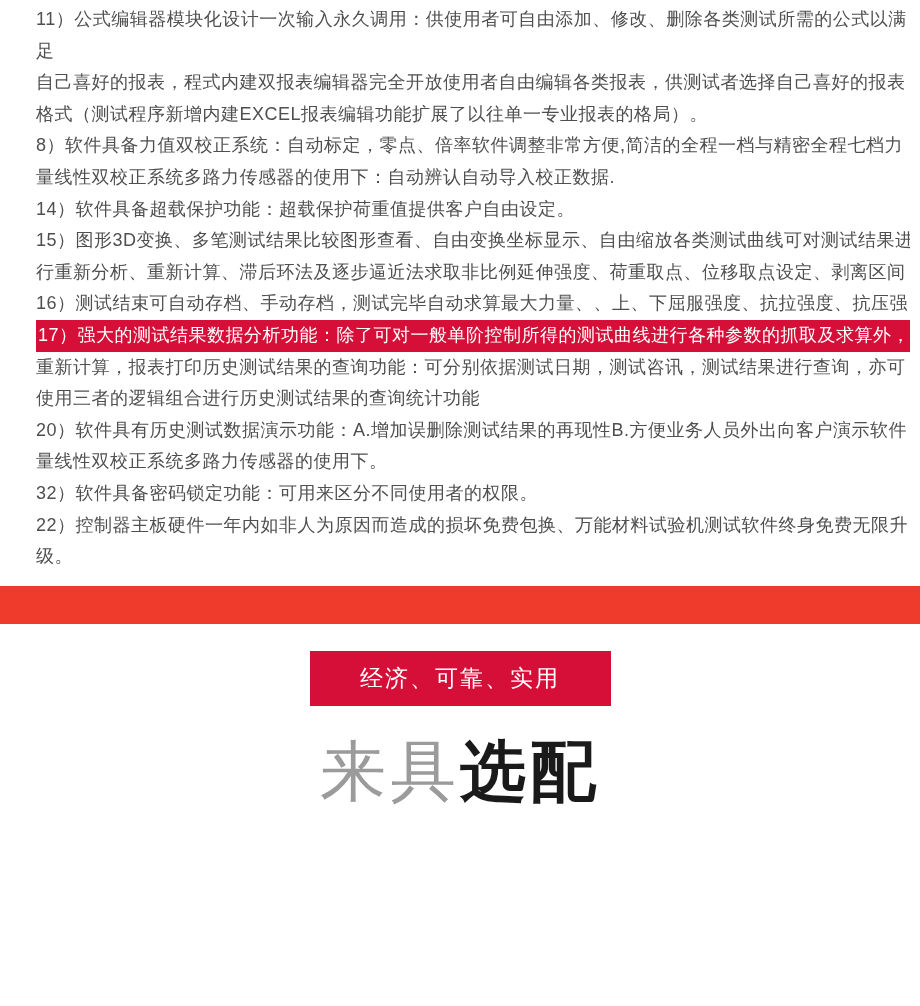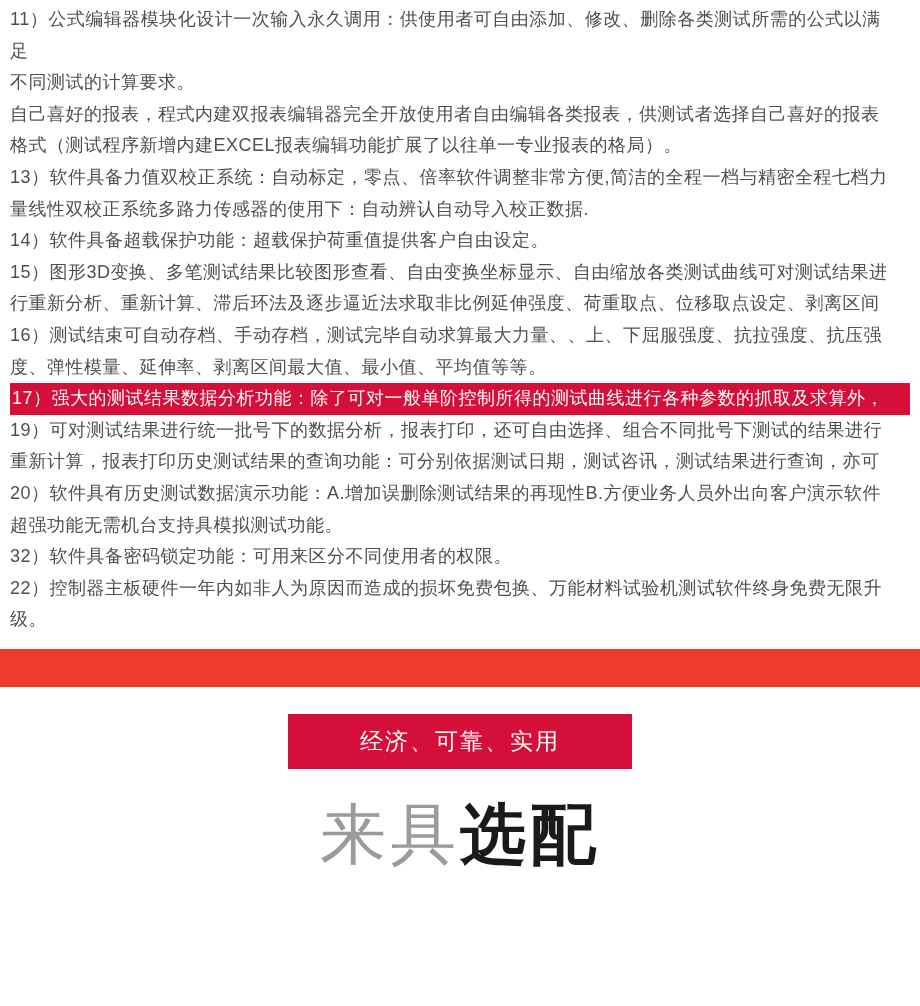--- a/index.html
+++ b/index.html
@@ -15,21 +15,21 @@
   * { margin: 0; padding: 0; box-sizing: border-box; }
   html, body { background: #ffffff; }
   body {
     width: 920px;
     height: 1006px;
     overflow: hidden;
     font-family: "Liberation Sans", "DejaVu Sans", sans-serif;
   }
   .page { width: 920px; height: 1006px; position: relative; background: #fff; }
 
-  .content { padding: 4px 10px 0 10px; }
+  .content { padding: 4px 10px 0 10px; margin-left: 26px; }
 
   .text-block .line {
     height: 31.6px;
     line-height: 31.6px;
     font-size: 18px;
     letter-spacing: 0.5px;
     color: var(--body-text);
     white-space: nowrap;
     overflow: hidden;
   }
@@ -54,21 +54,21 @@
     height: 38px;
     background: var(--divider-bar);
   }
 
   .slogan-wrap {
     margin-top: 27px;
     display: flex;
     justify-content: center;
   }
   .slogan {
-    width: 344px;
+    width: 301px;
     height: 55px;
     background: var(--slogan-bg);
     color: var(--slogan-text);
     font-size: 23px;
     letter-spacing: 2px;
     display: flex;
     align-items: center;
     justify-content: center;
     white-space: nowrap;
   }
@@ -87,41 +87,39 @@
 </style>
 </head>
 <body>
 
 <div class="page">
   <div class="content">
 
     <div class="text-block">
         <div class="line">11）公式编辑器模块化设计一次输入永久调用：供使用者可自由添加、修改、删除各类测试所需的公式以满</div>
         <div class="line">足</div>
-        <div class="line">不同测试的计算要求。</div>
         <div class="line">自己喜好的报表，程式内建双报表编辑器完全开放使用者自由编辑各类报表，供测试者选择自己喜好的报表</div>
         <div class="line">格式（测试程序新增内建EXCEL报表编辑功能扩展了以往单一专业报表的格局）。</div>
-        <div class="line">13）软件具备力值双校正系统：自动标定，零点、倍率软件调整非常方便,简洁的全程一档与精密全程七档力</div>
+        <div class="line">8）软件具备力值双校正系统：自动标定，零点、倍率软件调整非常方便,简洁的全程一档与精密全程七档力</div>
         <div class="line">量线性双校正系统多路力传感器的使用下：自动辨认自动导入校正数据.</div>
         <div class="line">14）软件具备超载保护功能：超载保护荷重值提供客户自由设定。</div>
         <div class="line">15）图形3D变换、多笔测试结果比较图形查看、自由变换坐标显示、自由缩放各类测试曲线可对测试结果进</div>
         <div class="line">行重新分析、重新计算、滞后环法及逐步逼近法求取非比例延伸强度、荷重取点、位移取点设定、剥离区间</div>
         <div class="line">16）测试结束可自动存档、手动存档，测试完毕自动求算最大力量、、上、下屈服强度、抗拉强度、抗压强</div>
-        <div class="line">度、弹性模量、延伸率、剥离区间最大值、最小值、平均值等等。</div>
       </div>
 
     <div class="highlight">
         <div class="line">17）强大的测试结果数据分析功能：除了可对一般单阶控制所得的测试曲线进行各种参数的抓取及求算外，</div>
       </div>
 
     <div class="text-block">
-        <div class="line">19）可对测试结果进行统一批号下的数据分析，报表打印，还可自由选择、组合不同批号下测试的结果进行</div>
         <div class="line">重新计算，报表打印历史测试结果的查询功能：可分别依据测试日期，测试咨讯，测试结果进行查询，亦可</div>
+        <div class="line">使用三者的逻辑组合进行历史测试结果的查询统计功能</div>
         <div class="line">20）软件具有历史测试数据演示功能：A.增加误删除测试结果的再现性B.方便业务人员外出向客户演示软件</div>
-        <div class="line">超强功能无需机台支持具模拟测试功能。</div>
+        <div class="line">量线性双校正系统多路力传感器的使用下。</div>
         <div class="line">32）软件具备密码锁定功能：可用来区分不同使用者的权限。</div>
         <div class="line">22）控制器主板硬件一年内如非人为原因而造成的损坏免费包换、万能材料试验机测试软件终身免费无限升</div>
         <div class="line">级。</div>
       </div>
   </div>
 
   <div class="divider-bar"></div>
 
   <div class="slogan-wrap">
     <div class="slogan">经济、可靠、实用</div>

